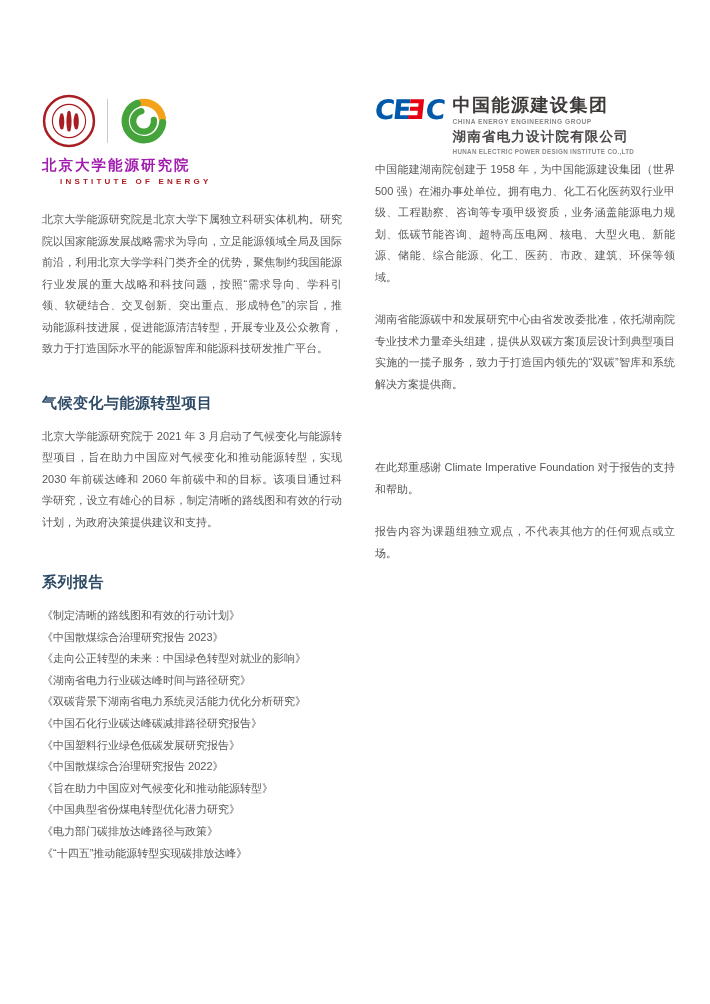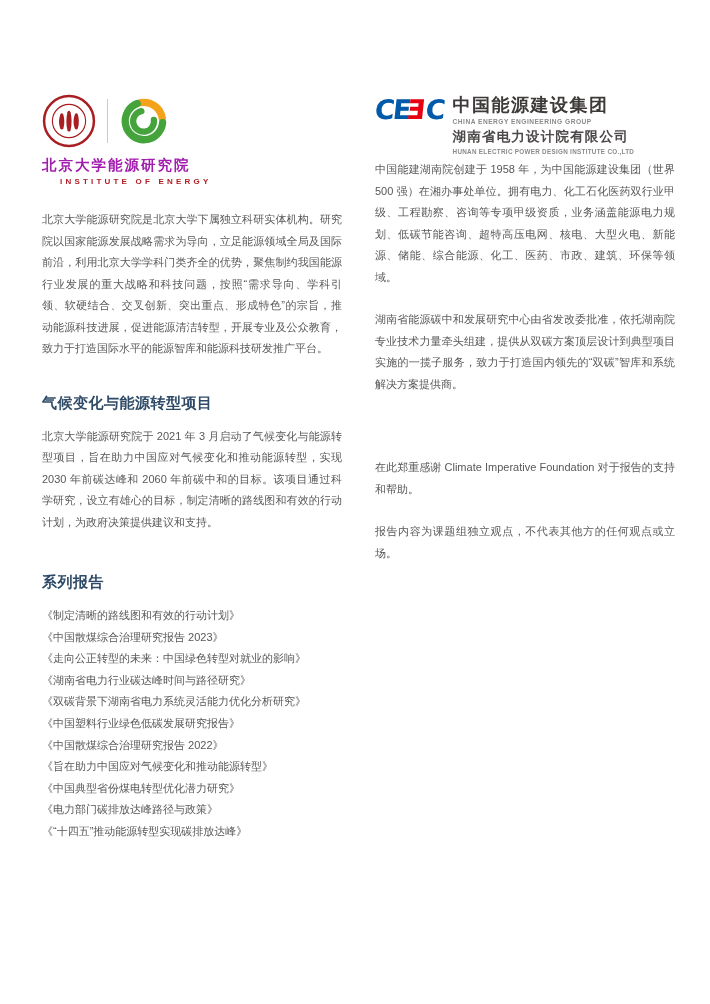--- a/index.html
+++ b/index.html
@@ -113,20 +113,21 @@
       <h2 class="sec">气候变化与能源转型项目</h2>
       <p class="body">北京大学能源研究院于 2021 年 3 月启动了气候变化与能源转型项目，旨在助力中国应对气候变化和推动能源转型，实现 2030 年前碳达峰和 2060 年前碳中和的目标。该项目通过科学研究，设立有雄心的目标，制定清晰的路线图和有效的行动计划，为政府决策提供建议和支持。</p>
 
       <h2 class="sec series">系列报告</h2>
       <ul class="reports">
           <li>《制定清晰的路线图和有效的行动计划》</li>
           <li>《中国散煤综合治理研究报告 2023》</li>
           <li>《走向公正转型的未来：中国绿色转型对就业的影响》</li>
           <li>《湖南省电力行业碳达峰时间与路径研究》</li>
           <li>《双碳背景下湖南省电力系统灵活能力优化分析研究》</li>
+          <li>《中国石化行业碳达峰碳减排路径研究报告》</li>
           <li>《中国塑料行业绿色低碳发展研究报告》</li>
           <li>《中国散煤综合治理研究报告 2022》</li>
           <li>《旨在助力中国应对气候变化和推动能源转型》</li>
           <li>《中国典型省份煤电转型优化潜力研究》</li>
           <li>《电力部门碳排放达峰路径与政策》</li>
           <li>《“十四五”推动能源转型实现碳排放达峰》</li>
         </ul>
     </div>
 
     <div class="col col-right">

